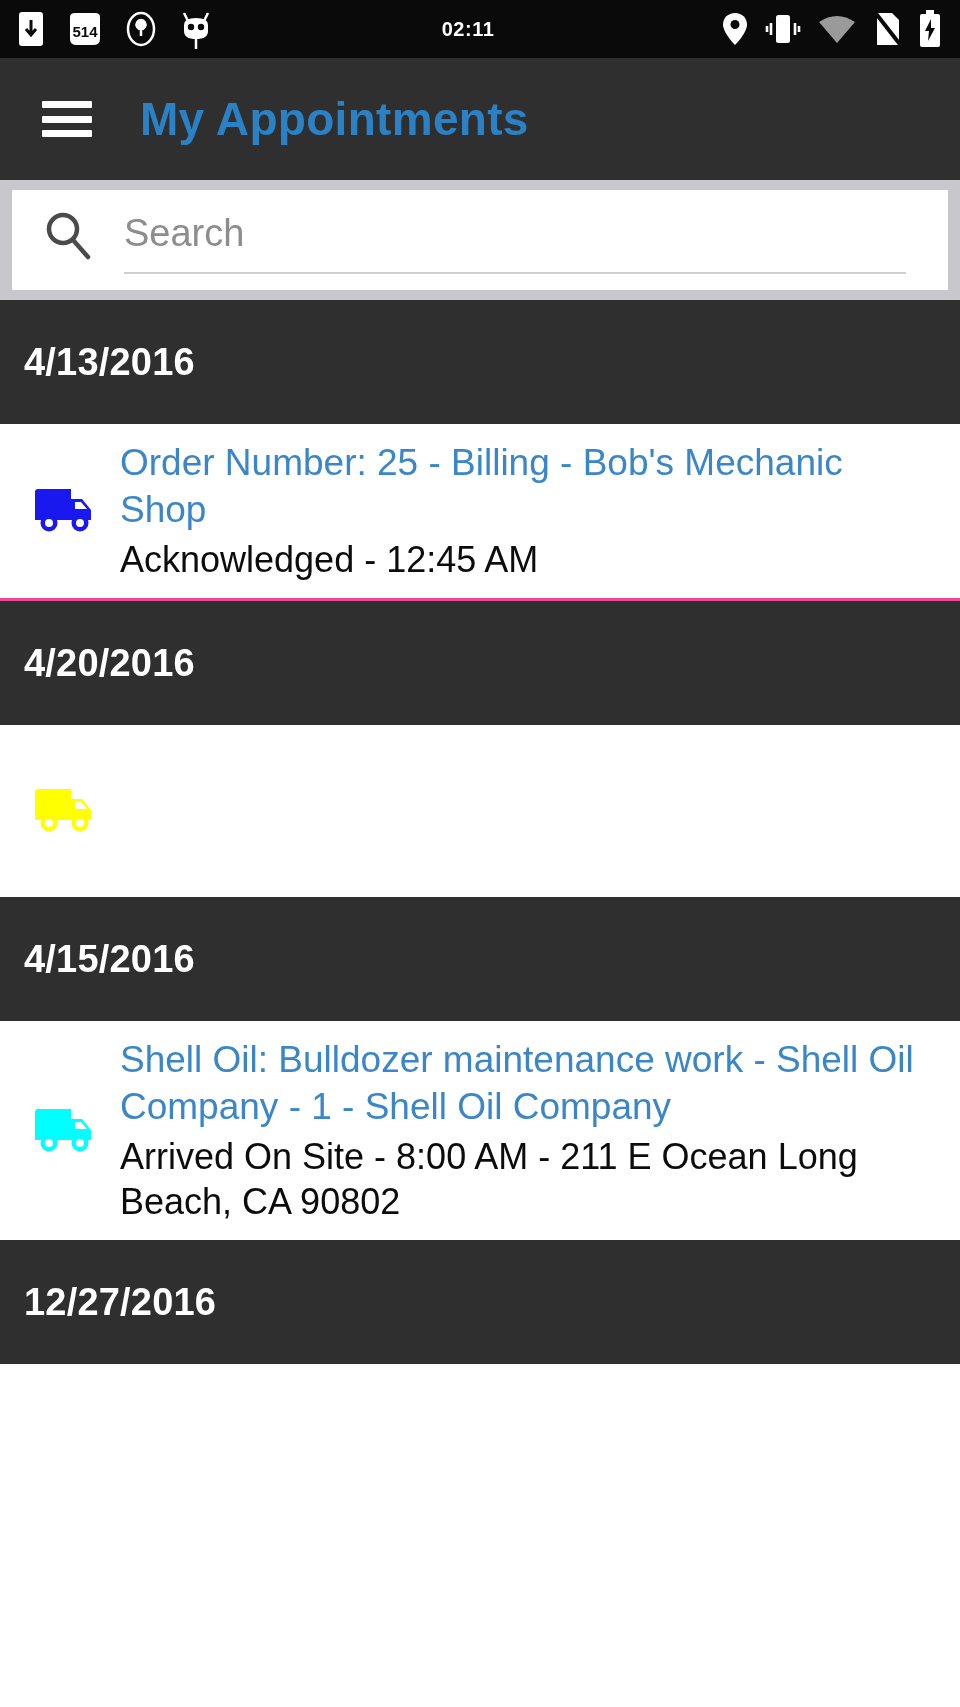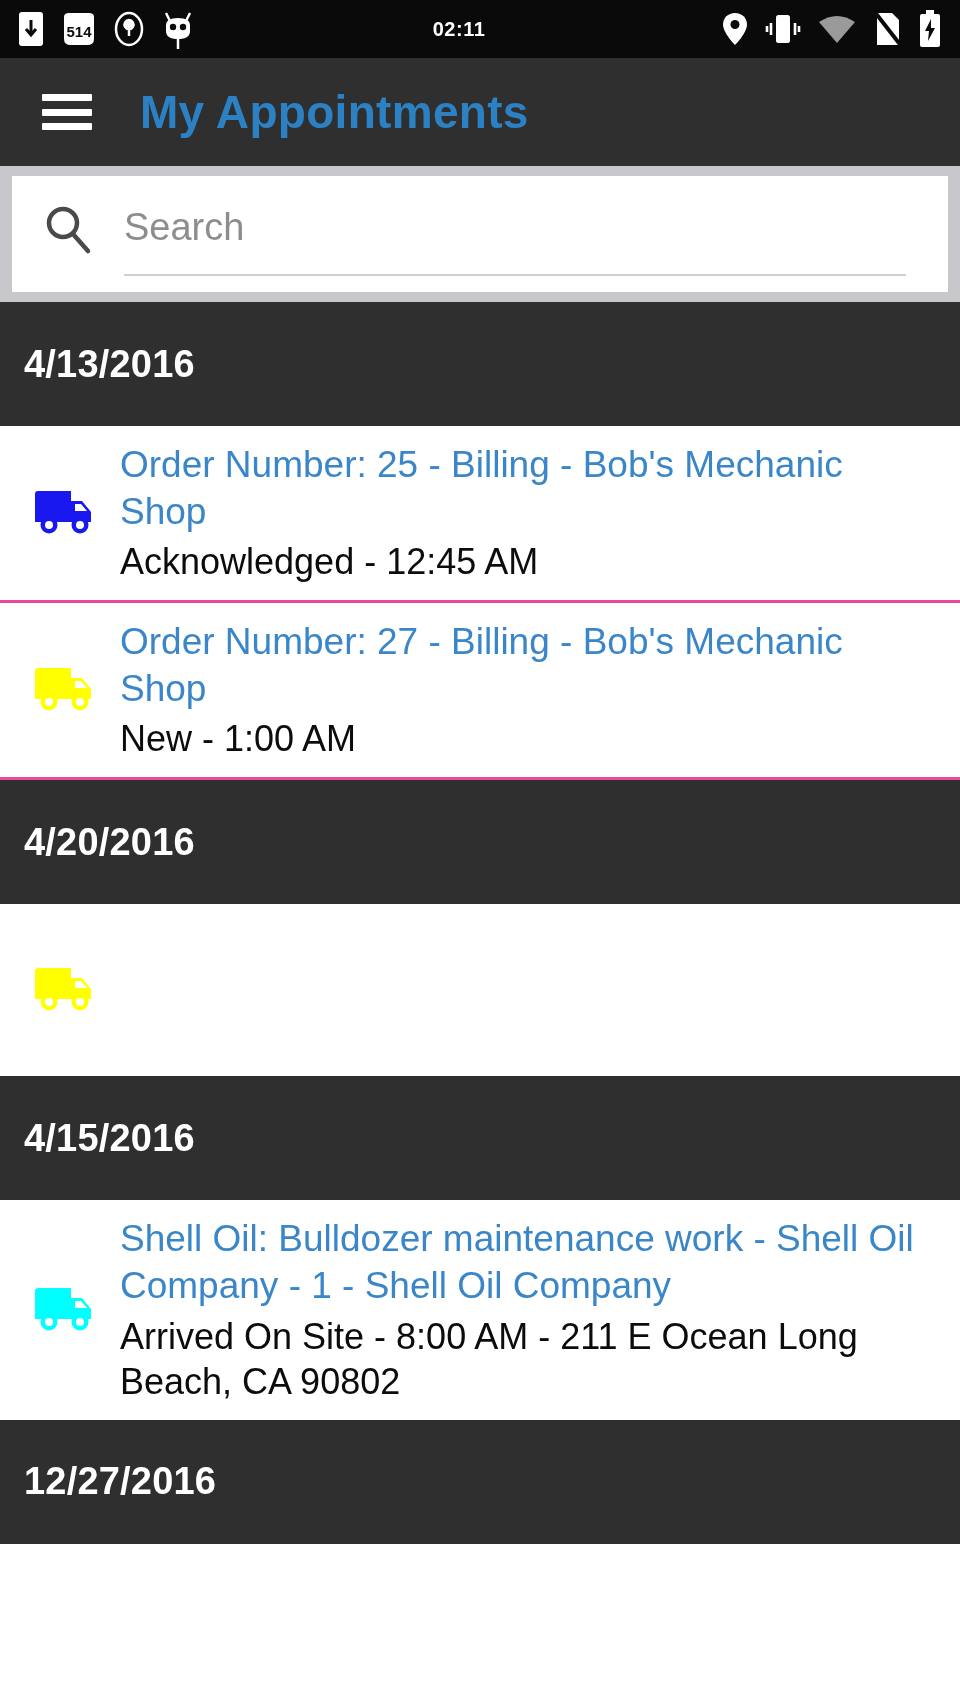--- a/index.html
+++ b/index.html
@@ -14,34 +14,34 @@
 
   
   .status-bar {
     height: 58px;
     background: #0a0a0a;
     display: flex;
     align-items: center;
     padding: 0 18px;
     color: #ffffff;
   }
-  .status-left  { display: flex; align-items: center; gap: 16px; flex: 0 0 auto; }
+  .status-left  { display: flex; align-items: center; gap: 22px; flex: 0 0 auto; }
   .status-mid   { flex: 1 1 auto; display: flex; justify-content: center; }
   .status-right { display: flex; align-items: center; gap: 16px; flex: 0 0 auto; }
   .status-clock {
     font-size: 20px;
     font-weight: bold;
     letter-spacing: 0.5px;
     color: #ffffff;
   }
   .sb-icon { display: flex; align-items: center; justify-content: center; }
 
   
   .app-bar {
-    height: 108px;
+    height: 122px;
     background: #2f2f2f;
     display: flex;
     align-items: center;
     padding-left: 42px;
   }
   .hamburger {
     width: 50px;
     height: 36px;
     display: flex;
     flex-direction: column;
@@ -65,21 +65,21 @@
     white-space: nowrap;
   }
 
   
   .search-wrap {
     background: #c8c8cc;
     padding: 10px 12px 10px 12px;
   }
   .search-box {
     background: #ffffff;
-    height: 116px;
+    height: 100px;
     display: flex;
     align-items: center;
     padding: 0 30px;
     position: relative;
   }
   .search-icon { flex: 0 0 auto; margin-right: 30px; margin-bottom: 6px; }
   .search-field {
     flex: 1 1 auto;
     height: 100%;
     position: relative;
@@ -265,37 +265,20 @@
         <circle cx="49" cy="37" r="4" fill="#ffffff"></circle>
         <path d="M44 16 L50 16 L56 23 L44 23 Z" fill="#ffffff"></path>
       </svg>
     </div>
     <div class="appt-text">
       <div class="appt-title">Order Number: 25 - Billing - Bob's Mechanic Shop</div>
       <div class="appt-sub">Acknowledged - 12:45 AM</div>
     </div>
   </div>
 
-  <div class="appt-row">
-    <div class="appt-icon">
-      <svg width="66" height="50" viewBox="0 0 66 50">
-        <path d="M4 6 Q4 3 7 3 L40 3 L40 34 L4 34 Z" fill="#ffff00"></path>
-        <path d="M40 13 L51 13 L60 24 L60 34 L40 34 Z" fill="#ffff00"></path>
-        <circle cx="18" cy="37" r="8.5" fill="#ffff00"></circle>
-        <circle cx="18" cy="37" r="4" fill="#ffffff"></circle>
-        <circle cx="49" cy="37" r="8.5" fill="#ffff00"></circle>
-        <circle cx="49" cy="37" r="4" fill="#ffffff"></circle>
-        <path d="M44 16 L50 16 L56 23 L44 23 Z" fill="#ffffff"></path>
-      </svg>
-    </div>
-    <div class="appt-text">
-      <div class="appt-title">Order Number: 27 - Billing - Bob's Mechanic Shop</div>
-      <div class="appt-sub">New - 1:00 AM</div>
-    </div>
-  </div>
 
   <div class="date-header">4/20/2016</div>
 
   <div class="appt-row no-border">
     <div class="appt-icon">
       <svg width="66" height="50" viewBox="0 0 66 50">
         <path d="M4 6 Q4 3 7 3 L40 3 L40 34 L4 34 Z" fill="#ffff00"></path>
         <path d="M40 13 L51 13 L60 24 L60 34 L40 34 Z" fill="#ffff00"></path>
         <circle cx="18" cy="37" r="8.5" fill="#ffff00"></circle>
         <circle cx="18" cy="37" r="4" fill="#ffffff"></circle>

